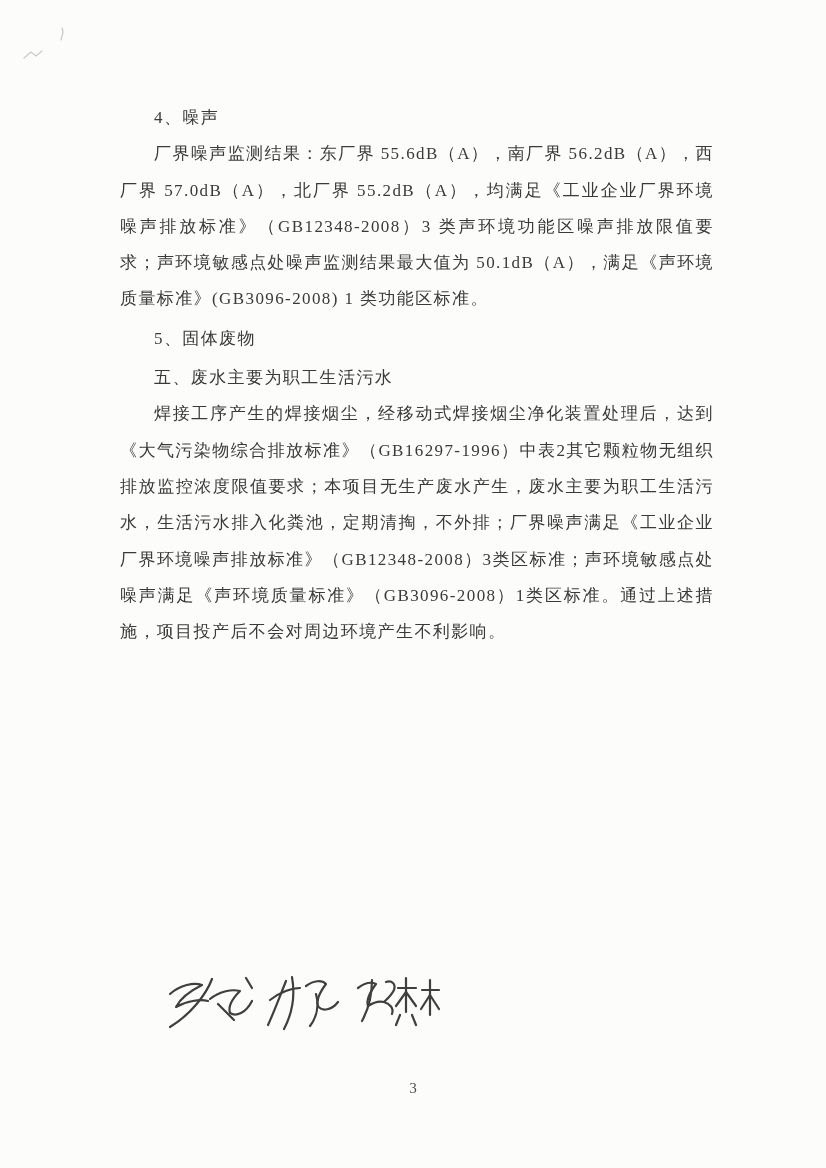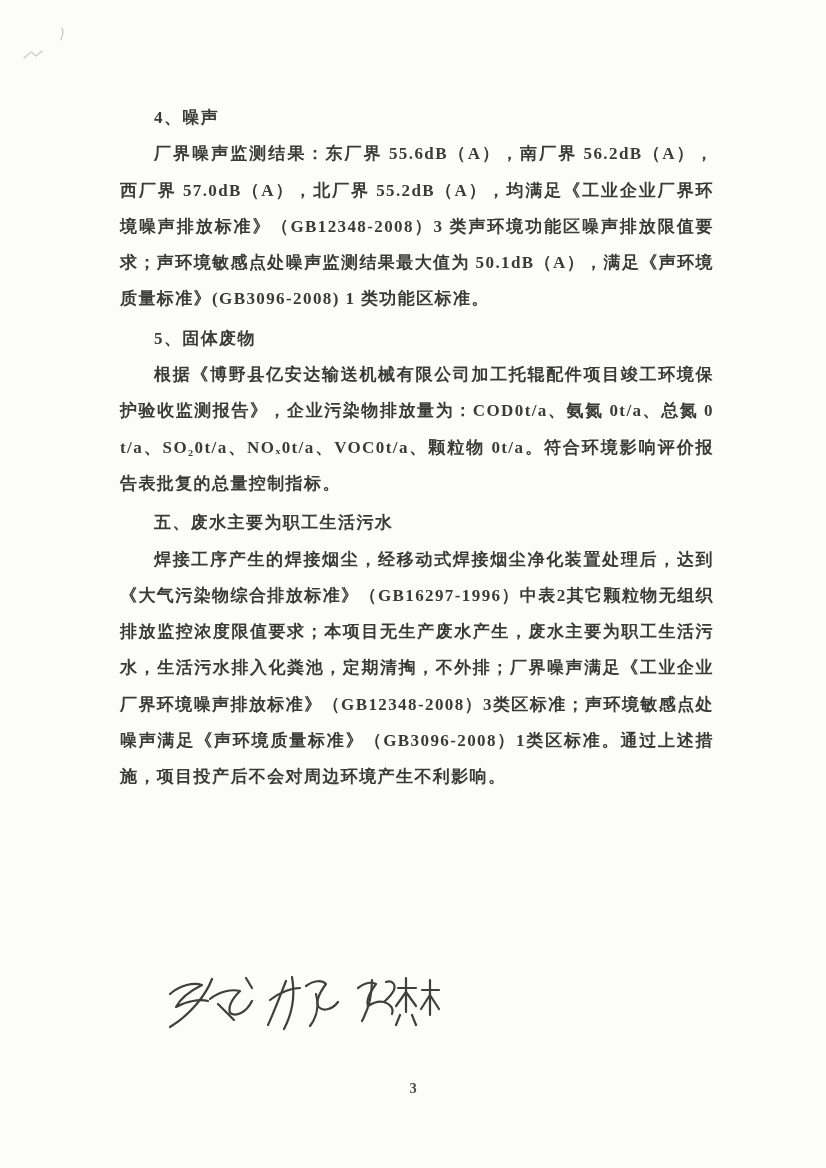--- a/index.html
+++ b/index.html
@@ -5,21 +5,20 @@
   html, body { margin: 0; padding: 0; background: #e8e8e8; }
   .page {
     position: relative;
     width: 826px;
     height: 1168px;
     margin: 0 auto;
     background: #fcfcfb;
     overflow: hidden;
     font-family: "Liberation Serif", "DejaVu Serif", serif;
     color: #3a3a3a;
-    font-weight: bold;
   }
   .content {
     position: absolute;
     left: 120px;
     top: 100px;
     width: 594px;
     font-size: 17px;
     line-height: 36.3px;
     letter-spacing: 1.4px;
     text-align: justify;
@@ -80,21 +79,20 @@
 
   <svg class="pencil-marks" viewBox="0 0 80 50" aria-hidden="true">
     <path d="M46,8 q2,4 0,8 l-1,4"></path>
     <path d="M8,38 l7,-6 l5,4 l6,-5"></path>
   </svg>
 
   <div class="content">
     <p class="heading first">4、噪声</p>
     <p class="para">厂界噪声监测结果：东厂界 55.6dB（A），南厂界 56.2dB（A），西厂界 57.0dB（A），北厂界 55.2dB（A），均满足《工业企业厂界环境噪声排放标准》（GB12348-2008）3 类声环境功能区噪声排放限值要求；声环境敏感点处噪声监测结果最大值为 50.1dB（A），满足《声环境质量标准》(GB3096-2008) 1 类功能区标准。</p>
     <p class="heading">5、固体废物</p>
-    <p class="para">根据《博野县亿安达输送机械有限公司加工托辊配件项目竣工环境保护验收监测报告》，企业污染物排放量为：COD0t/a、氨氮 0t/a、总氮 0t/a、SO₂0t/a、NOₓ0t/a、VOC0t/a、颗粒物 0t/a。符合环境影响评价报告表批复的总量控制指标。</p>
     <p class="heading">五、废水主要为职工生活污水</p>
     <p class="para">焊接工序产生的焊接烟尘，经移动式焊接烟尘净化装置处理后，达到《大气污染物综合排放标准》（GB16297-1996）中表2其它颗粒物无组织排放监控浓度限值要求；本项目无生产废水产生，废水主要为职工生活污水，生活污水排入化粪池，定期清掏，不外排；厂界噪声满足《工业企业厂界环境噪声排放标准》（GB12348-2008）3类区标准；声环境敏感点处噪声满足《声环境质量标准》（GB3096-2008）1类区标准。通过上述措施，项目投产后不会对周边环境产生不利影响。</p>
   </div>
 
   <svg class="signatures" viewBox="0 0 290 72" aria-hidden="true">
 
     <g>
       <path d="M12,26 C22,17 36,14 44,17 C32,23 22,31 18,39 C28,33 42,31 50,33"></path>
       <path d="M54,11 C48,27 32,47 12,59"></path>
       <path d="M52,31 C62,23 74,21 82,23 C74,31 70,39 72,45 C78,49 88,45 94,33"></path>

